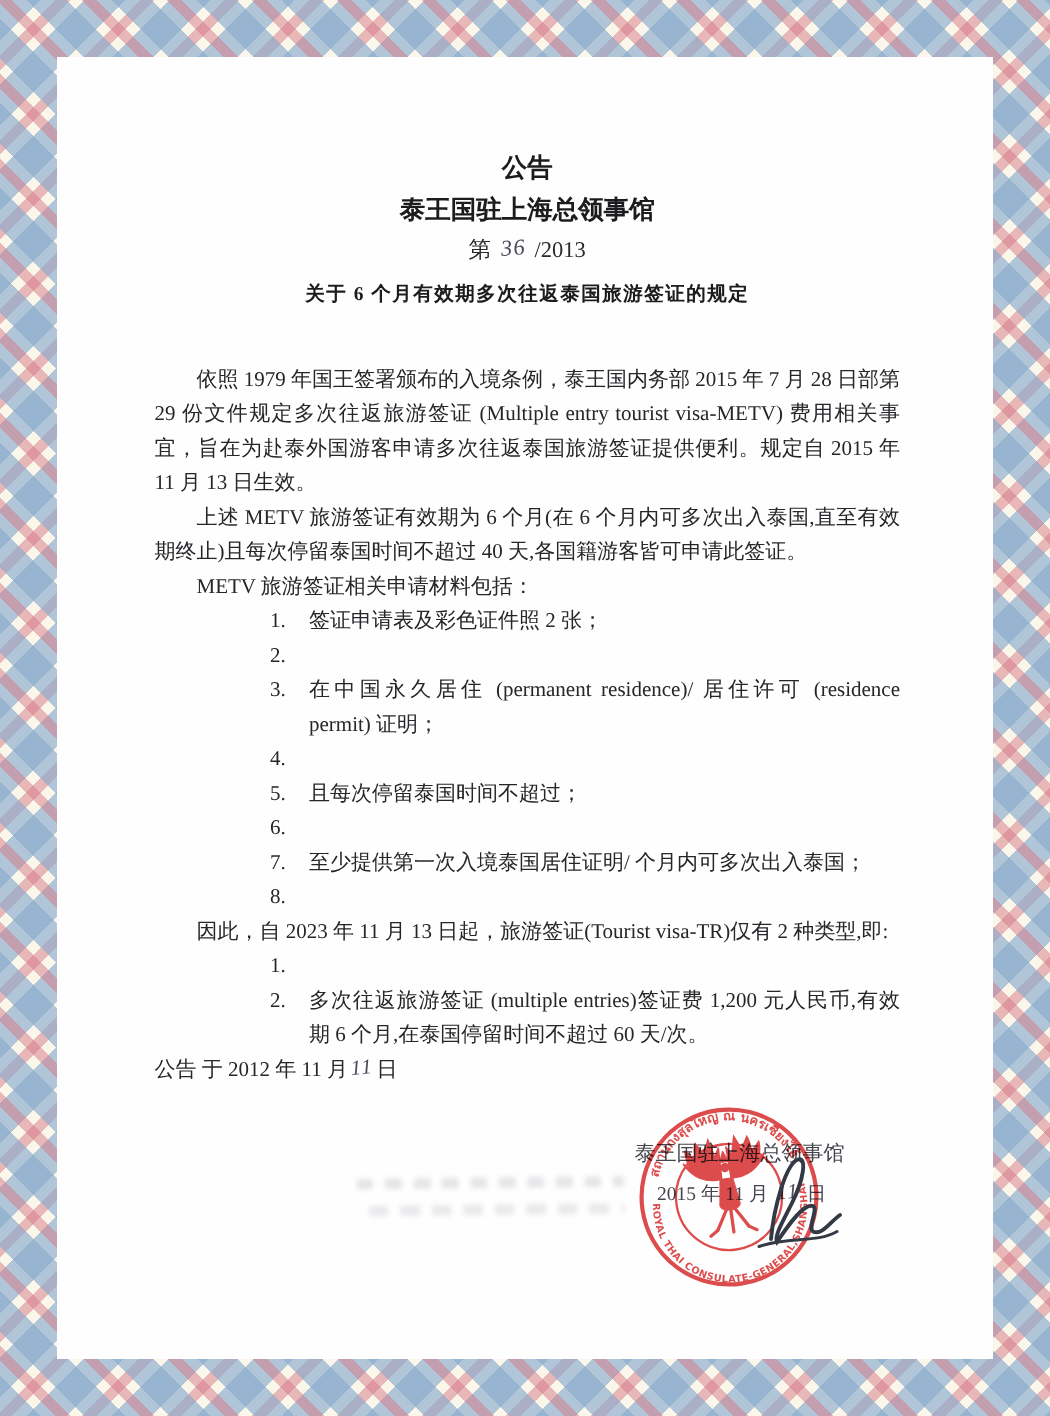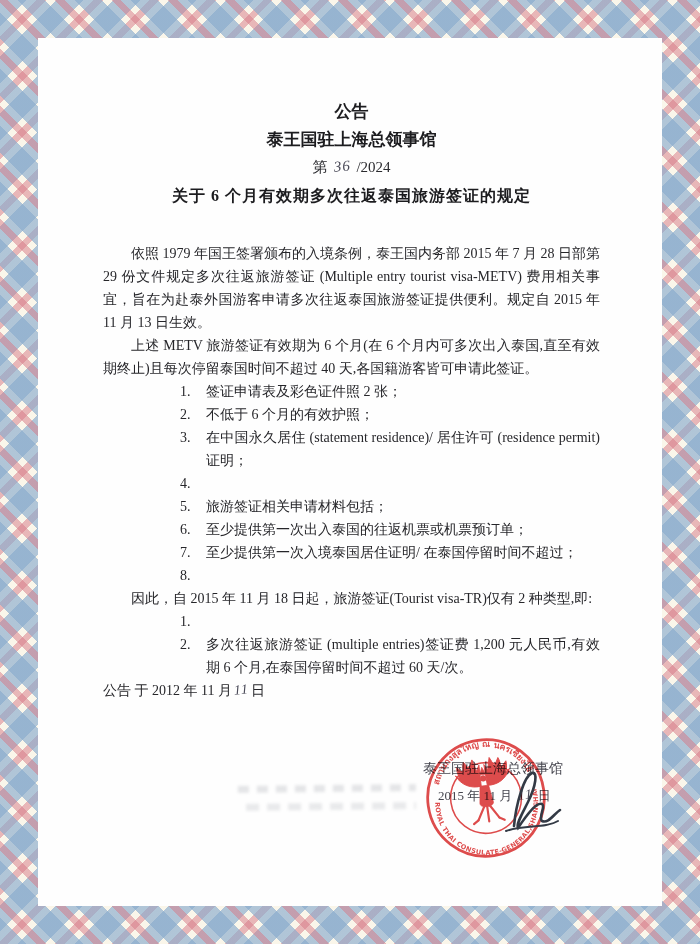--- a/index.html
+++ b/index.html
@@ -28,21 +28,21 @@
 
   .content {
     position:relative; height:100%;
     padding:64px 62px 0 65px;
     font-size:14px; line-height:23px; color:#26262a;
   }
 
   .t1 { text-align:center; font-size:17px; line-height:20px; font-weight:700; color:#1c1c1f; }
   .t2 { text-align:center; font-size:17px; line-height:20px; font-weight:700; margin-top:8px; color:#1c1c1f; }
   .t-num { text-align:center; font-size:15px; line-height:19px; font-weight:400; margin-top:8px; color:#2a2a2e; }
-  .t3 { text-align:center; font-size:16px; line-height:20px; font-weight:700; margin-top:9px; letter-spacing:1px; color:#1c1c1f; }
+  .t3 { text-align:center; font-size:13px; line-height:20px; font-weight:700; margin-top:9px; letter-spacing:1px; color:#1c1c1f; }
 
   .body-block { margin-top:36px;font-family:Liberation Serif, serif; }
   .para { text-align:justify; text-indent:2em; }
 
   .hand {
     display:inline-block; font-style:italic; font-weight:400;
     color:#4a4a58; transform:rotate(-5deg) translateY(-1px);
     font-size:15px; letter-spacing:1px;
   }
   .hand-sm { font-size:14px; margin:0 2px; }
@@ -76,61 +76,60 @@
 </style>
 </head>
 <body>
 
 <div class="frame">
   <div class="sheet">
     <div class="content">
 
       <div class="t1">公告</div>
       <div class="t2">泰王国驻上海总领事馆</div>
-      <div class="t-num"><span>第</span><span class="hand num-hand">36</span><span>/2024</span></div>
+      <div class="t-num"><span>第</span><span class="hand num-hand">36</span><span>/2013</span></div>
       <div class="t3">关于 6 个月有效期多次往返泰国旅游签证的规定</div>
 
       <div class="body-block">
         <p class="para">依照 1979 年国王签署颁布的入境条例，泰王国内务部 2015 年 7 月 28 日部第 29 份文件规定多次往返旅游签证 (Multiple entry tourist visa-METV) 费用相关事宜，旨在为赴泰外国游客申请多次往返泰国旅游签证提供便利。规定自 2015 年 11 月 13 日生效。</p>
         <p class="para">上述 METV 旅游签证有效期为 6 个月(在 6 个月内可多次出入泰国,直至有效期终止)且每次停留泰国时间不超过 40 天,各国籍游客皆可申请此签证。</p>
+        <p class="para">METV 旅游签证相关申请材料包括：</p>
 
         <div>
           <div class="num-row">
               <span class="num">1.</span>
               <span class="li-text">签证申请表及彩色证件照 2 张；</span>
             </div>
           <div class="num-row">
               <span class="num">2.</span>
-              <span class="li-text">不低于 6 个月的有效护照；</span>
             </div>
           <div class="num-row">
               <span class="num">3.</span>
-              <span class="li-text">在中国永久居住 (statement residence)/ 居住许可 (residence permit) 证明；</span>
+              <span class="li-text">在中国永久居住 (permanent residence)/ 居住许可 (residence permit) 证明；</span>
             </div>
           <div class="num-row">
               <span class="num">4.</span>
             </div>
           <div class="num-row">
               <span class="num">5.</span>
-              <span class="li-text">旅游签证相关申请材料包括；</span>
+              <span class="li-text">且每次停留泰国时间不超过；</span>
             </div>
           <div class="num-row">
               <span class="num">6.</span>
-              <span class="li-text">至少提供第一次出入泰国的往返机票或机票预订单；</span>
             </div>
           <div class="num-row">
               <span class="num">7.</span>
-              <span class="li-text">至少提供第一次入境泰国居住证明/ 在泰国停留时间不超过；</span>
+              <span class="li-text">至少提供第一次入境泰国居住证明/ 个月内可多次出入泰国；</span>
             </div>
           <div class="num-row">
               <span class="num">8.</span>
             </div>
         </div>
 
-        <p class="para">因此，自 2015 年 11 月 18 日起，旅游签证(Tourist visa-TR)仅有 2 种类型,即:</p>
+        <p class="para">因此，自 2023 年 11 月 13 日起，旅游签证(Tourist visa-TR)仅有 2 种类型,即:</p>
 
         <div>
           <div class="num-row">
               <span class="num">1.</span>
             </div>
           <div class="num-row">
               <span class="num">2.</span>
               <span class="li-text">多次往返旅游签证 (multiple entries)签证费 1,200 元人民币,有效期 6 个月,在泰国停留时间不超过 60 天/次。</span>
             </div>
         </div>

